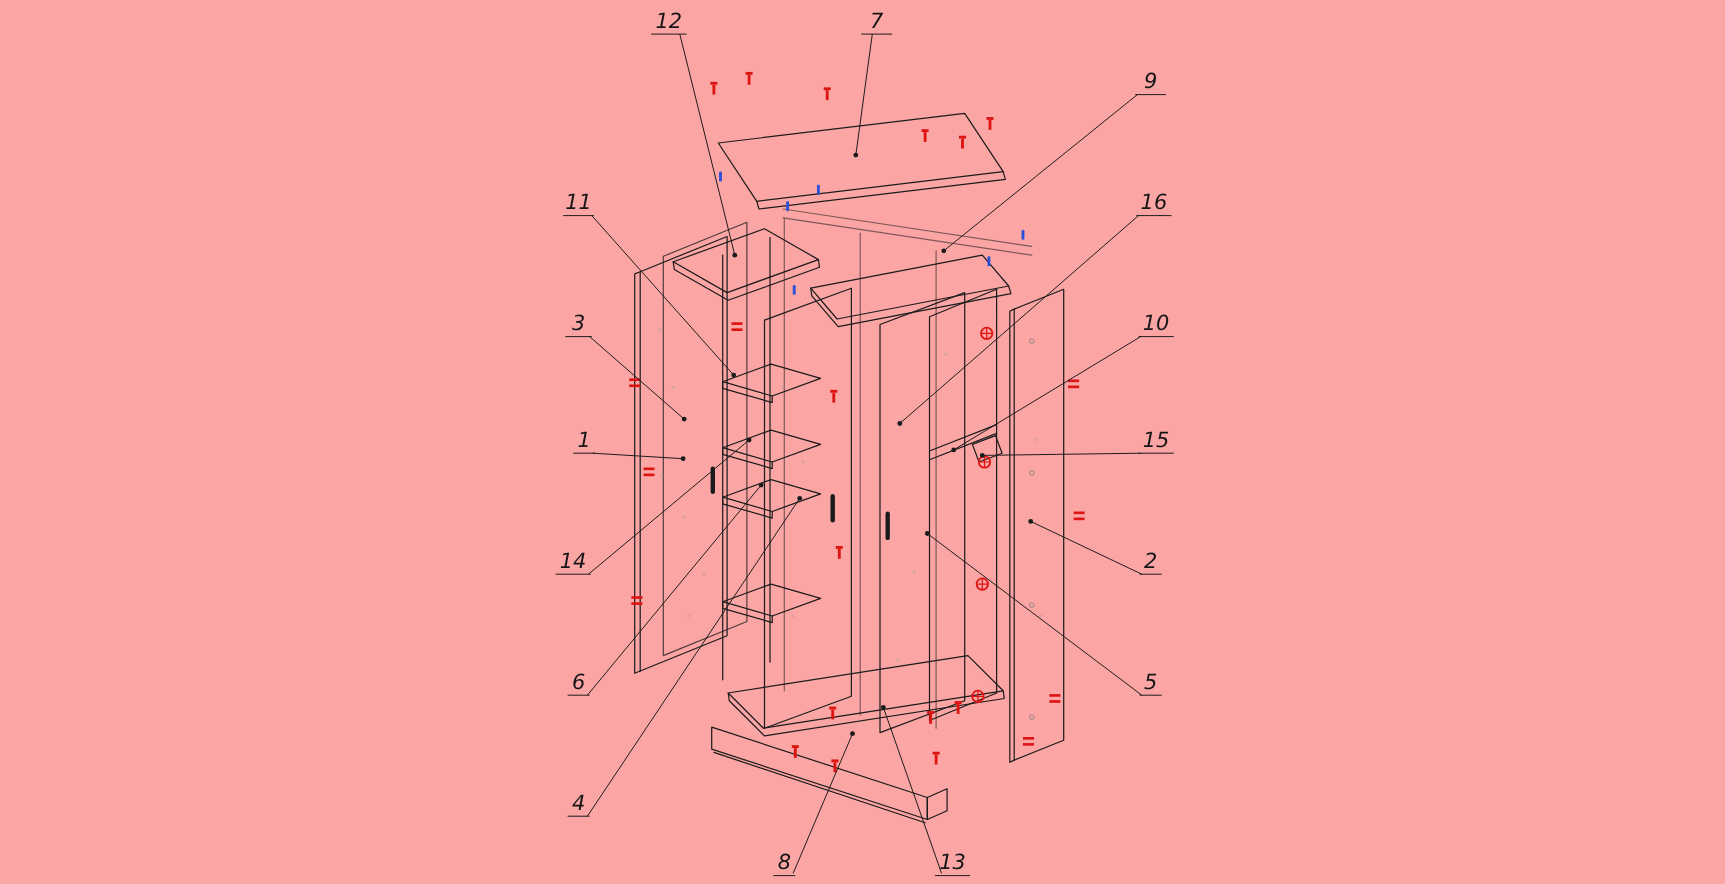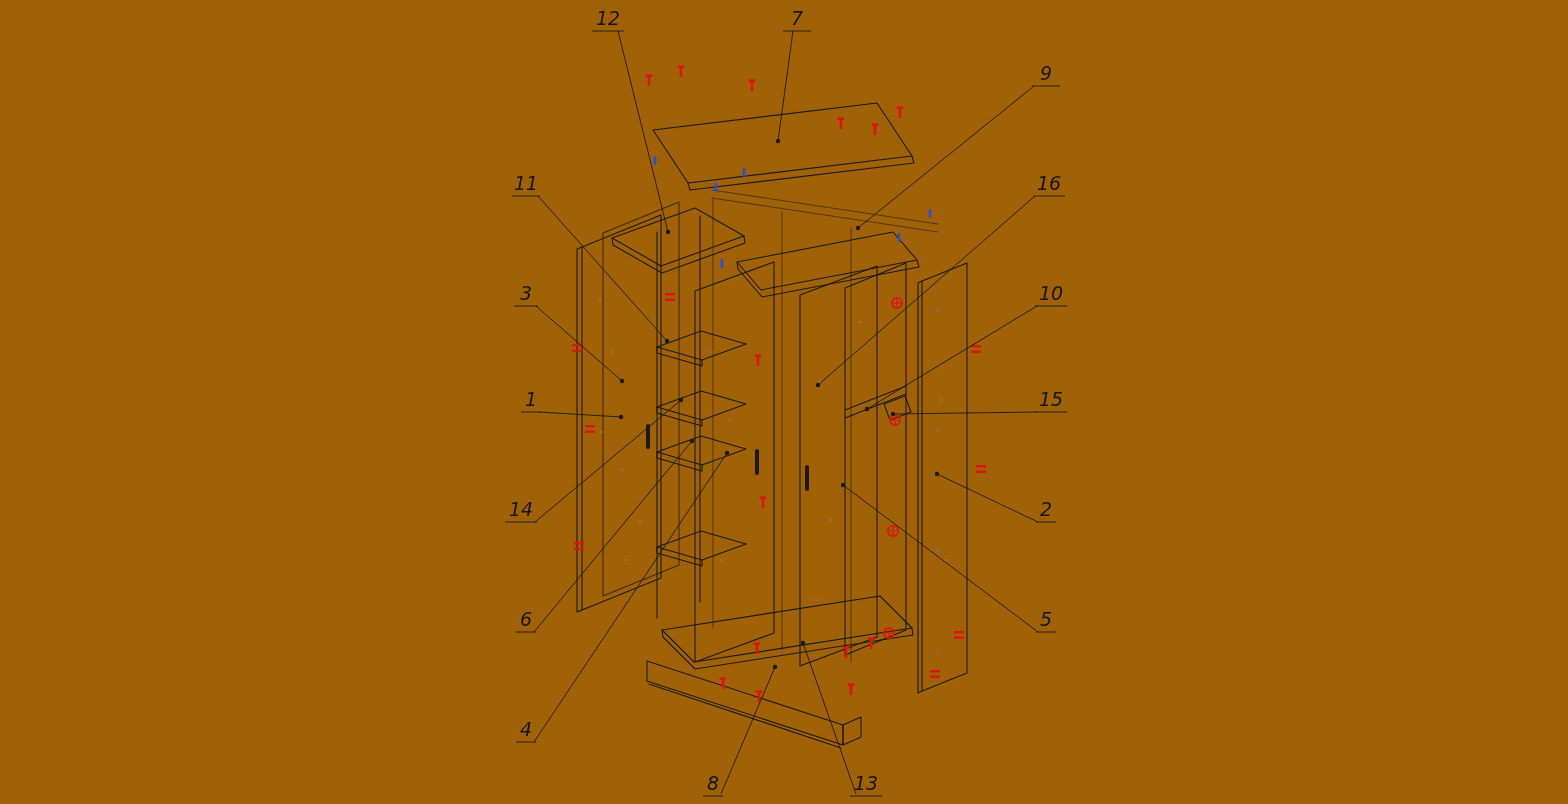--- a/index.html
+++ b/index.html
@@ -1,19 +1,19 @@
 <!DOCTYPE html>
 <html><head>
 <meta charset="utf-8">
 <style>
   html,body{margin:0;padding:0;background:#ffffff;}
   .stage{
     position:relative;
     width:1568px;height:804px;
-    background:#a16207;
+    background:#fca5a5;
     overflow:hidden;
     font-family:"DejaVu Sans", sans-serif;
   }
   svg{position:absolute;left:0;top:0;}
   .draw{stroke:#1b1b1b;stroke-width:1.1;fill:none;stroke-linejoin:round;stroke-linecap:round;}
   .faint{opacity:.55;}
   .ghost{opacity:.75;}
   .handle{fill:#1b1b1b;stroke:none;}
   .leader{stroke:#1b1b1b;stroke-width:.9;fill:none;}
   .dot{fill:#1b1b1b;stroke:none;}

